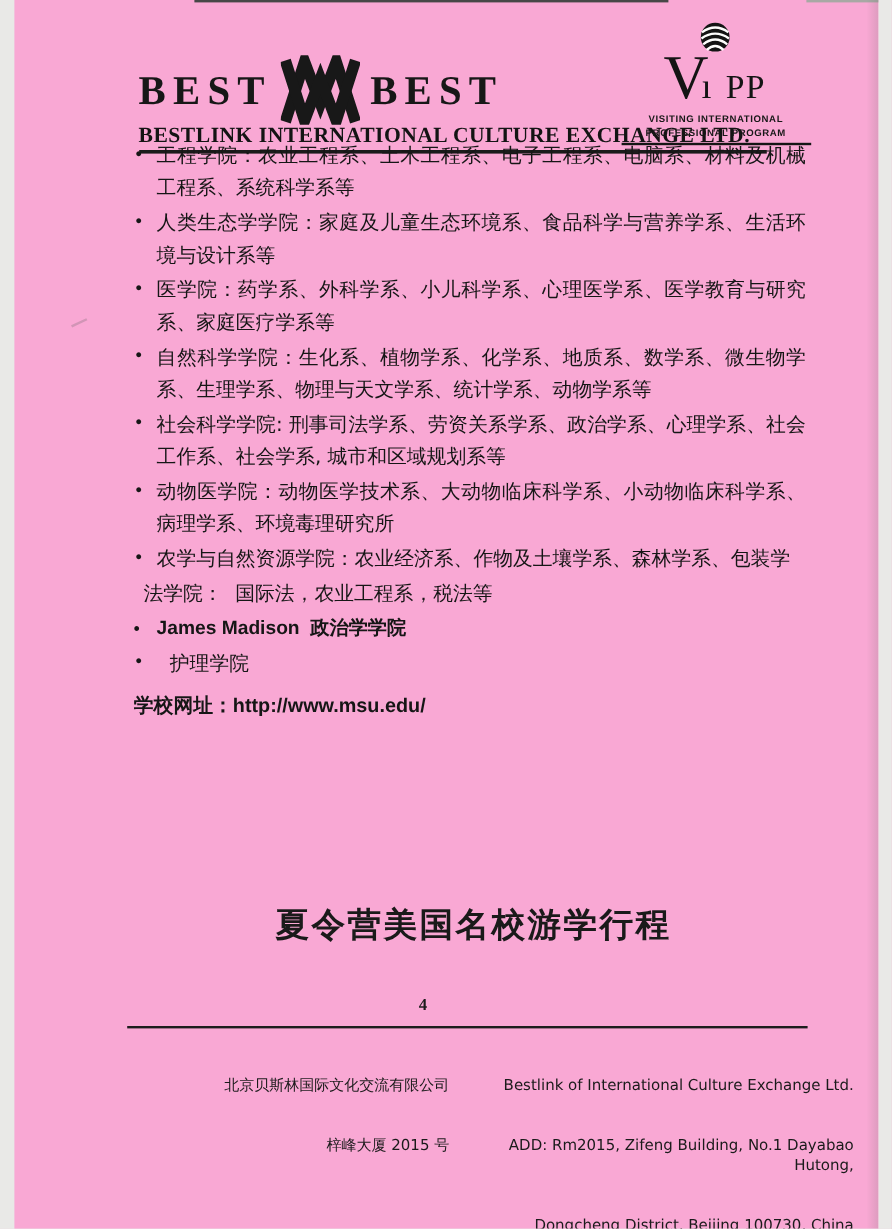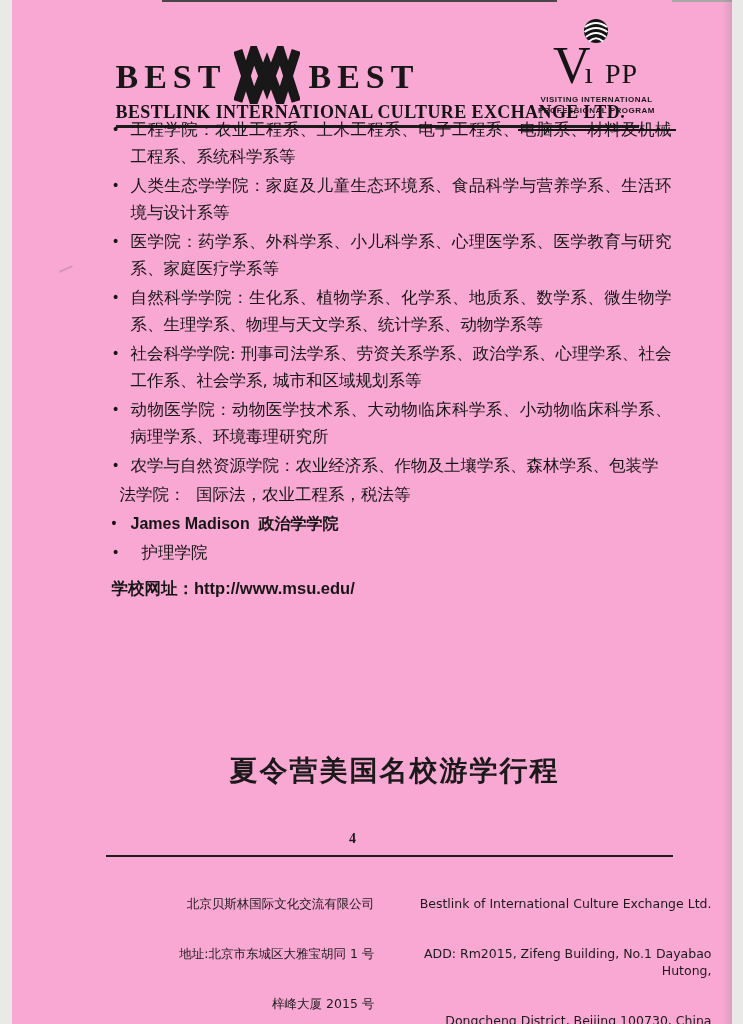--- a/index.html
+++ b/index.html
@@ -26,21 +26,21 @@
     border-bottom:3px solid #1b1b1b;padding:0 14px 2px 0;width:fit-content;}
   .vipp{position:absolute;left:498px;top:40px;width:172px;text-align:center;}
   .vipp-word{display:inline-flex;align-items:baseline;
     font-family:"Liberation Serif","DejaVu Serif",serif;color:#141414;line-height:1;}
   .vv{font-size:52px;font-weight:500;}
   .ii{position:relative;font-size:30px;margin-left:-6px;}
   .globe{position:absolute;left:-2px;top:-40px;}
   .pp{font-size:28px;letter-spacing:1px;margin-left:12px;}
   .vipp-sub{margin-top:3px;font-family:"Liberation Sans",sans-serif;font-weight:bold;
     font-size:8px;letter-spacing:.5px;color:#181818;line-height:1.35;
-    border-bottom:2.5px solid #151515;padding-bottom:12px;width:158px;margin-left:8px;}
+    border-bottom:2.5px solid #151515;padding-bottom:2px;width:158px;margin-left:8px;}
   
   .bodytext{position:absolute;left:100px;top:116px;width:560px;
     font-size:16.5px;color:#161616;}
   .li{display:flex;margin:0 0 2px 0;line-height:27px;}
   .li .b{flex:none;width:19px;font-size:14px;}
   .li .t{white-space:pre-wrap;text-align:justify;}
   .li.law .b{width:8px;}
   .li.nurse .b{width:30px;}
   .li.jm{font-family:"Liberation Sans","DejaVu Sans",sans-serif;font-weight:bold;font-size:16px;}
   .website{margin:9px 0 0 0;line-height:27px;font-weight:bold;
@@ -150,21 +150,20 @@
   </main>
 
   <h1 class="doc-title">夏令营美国名校游学行程</h1>
 
   <div class="pageno">4</div>
   <div class="footer-rule"></div>
 
   <footer class="ftr">
     <div class="fcol left">
       <p class="fline">北京贝斯林国际文化交流有限公司</p>
-      <p class="fline">地址:北京市东城区大雅宝胡同 1 号</p>
       <p class="fline ind1">梓峰大厦 2015 号</p>
       
       
       
     </div>
     <div class="fcol right">
       <p class="fline">Bestlink of International Culture Exchange Ltd.</p>
       <p class="fline">ADD: Rm2015, Zifeng Building, No.1 Dayabao Hutong,</p>
       <p class="fline ind2">Dongcheng District, Beijing 100730, China</p>
       

